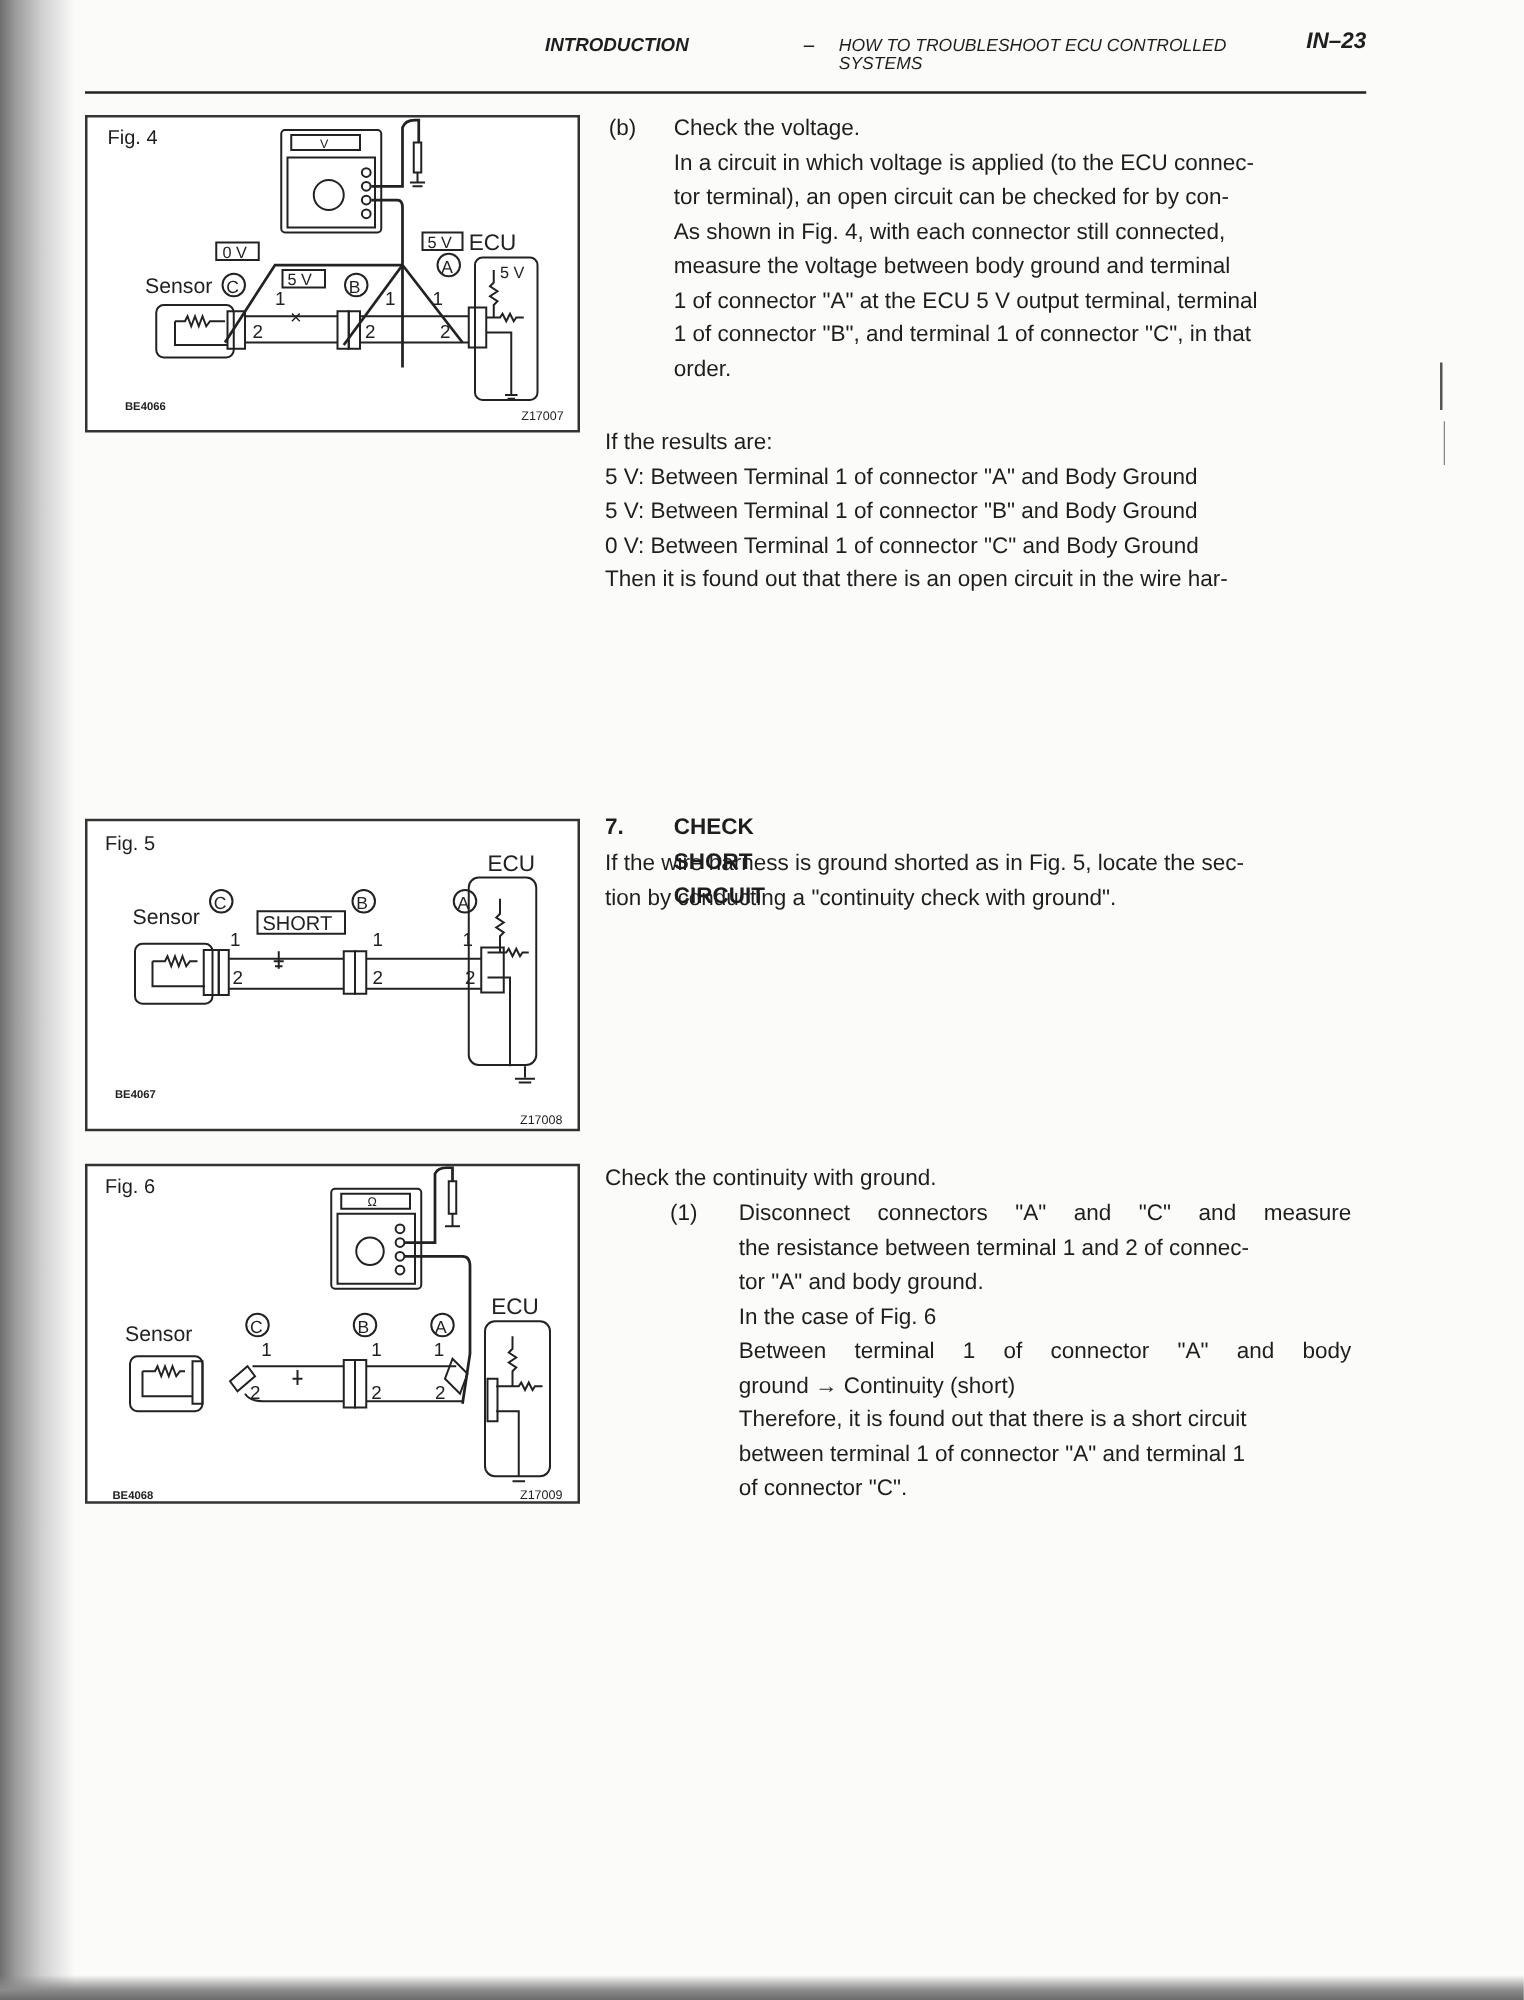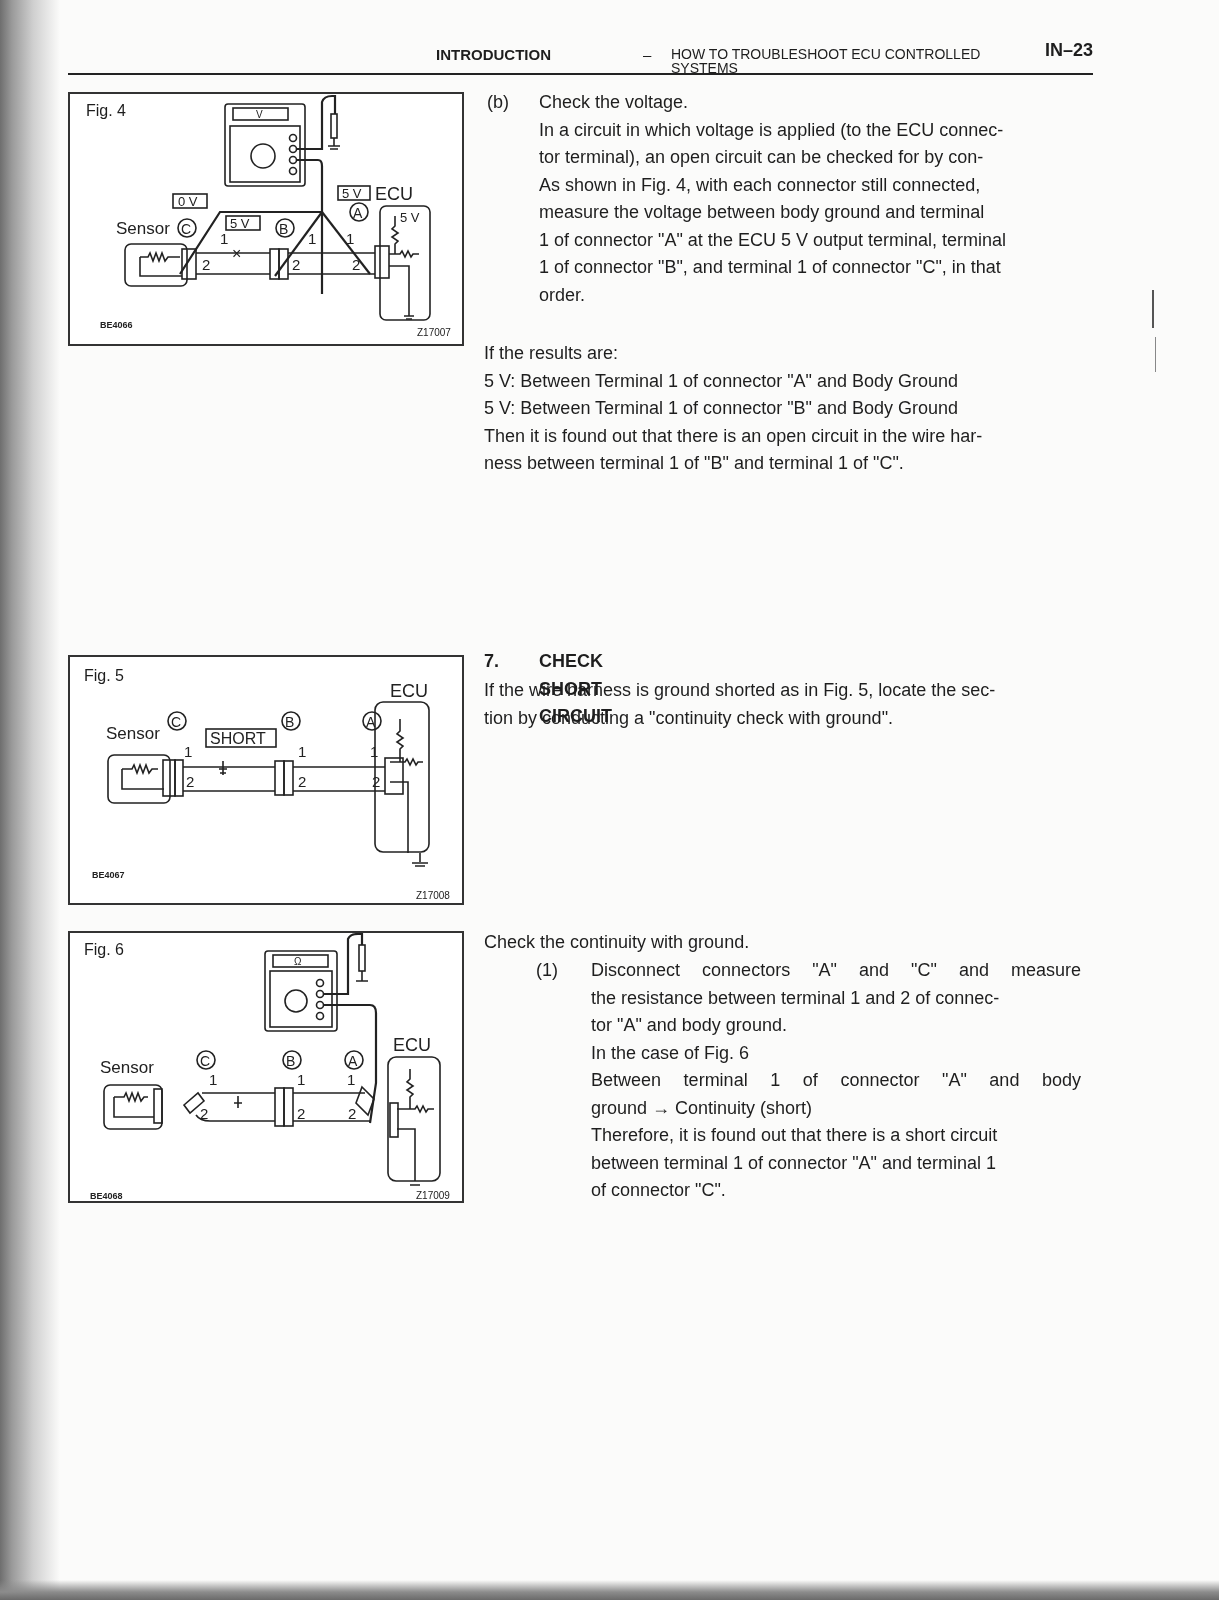--- a/index.html
+++ b/index.html
@@ -11,21 +11,21 @@
   .binding-shadow {
     position:absolute; left:0; top:0; width:60px; height:1600px;
     background:linear-gradient(to right,#6e6e6e 0%,#9a9a9a 20%,#cfcfcf 55%,rgba(251,251,250,0) 100%);
   }
   .bottom-shadow {
     position:absolute; left:0; bottom:0; width:1219px; height:20px;
     background:linear-gradient(to bottom,rgba(251,251,250,0) 0%,#8c8c8c 60%,#6a6a6a 100%);
   }
   .right-edge-mark { position:absolute; width:2px; background:#555; }
 
-  .header { position:absolute; left:68px; top:42px; width:1025px; height:40px; }
+  .header { position:absolute; left:68px; top:24px; width:1025px; height:40px;font-style:italic; }
   .header .section { position:absolute; left:368px; top:4px; font-weight:bold; font-size:15px; }
   .header .dash { position:absolute; left:575px; top:4px; font-size:15px; }
   .header .subtitle { position:absolute; left:603px; top:5px; font-size:14px; line-height:14px; width:380px; }
   .header .pagenum { position:absolute; right:0; top:-2px; font-weight:bold; font-size:18px;text-align:right; }
   .header-rule { position:absolute; left:68px; top:73px; width:1025px; height:2px; background:#222; }
 
   .figure { position:absolute; border:2px solid #333; background:#fff; }
   .fig-label { position:absolute; left:16px; top:8px; font-size:16px; }
   .figure svg { position:absolute; left:0; top:0; }
   .svg-text { font-family:"Liberation Sans", sans-serif; }
@@ -205,22 +205,22 @@
   <p class="para">measure the voltage between body ground and terminal</p>
   <p class="para">1 of connector "A" at the ECU 5 V output terminal, terminal</p>
   <p class="para">1 of connector "B", and terminal 1 of connector "C", in that</p>
   <p class="para">order.</p>
 </div>
 
 <div class="text-col" style="left:484px;top:340px;width:600px;">
   <p class="para">If the results are:</p>
   <p class="para">5 V: Between Terminal 1 of connector "A" and Body Ground</p>
   <p class="para">5 V: Between Terminal 1 of connector "B" and Body Ground</p>
+  <p class="para">0 V: Between Terminal 1 of connector "C" and Body Ground</p>
   <p class="para">Then it is found out that there is an open circuit in the wire har-</p>
-  <p class="para">ness between terminal 1 of "B" and terminal 1 of "C".</p>
 </div>
 
 <div class="text-col bold" style="left:484px;top:648px;">
   <span>7.</span>
   <span style="position:absolute;left:55px;">CHECK SHORT CIRCUIT</span>
 </div>
 <div class="text-col" style="left:484px;top:677px;width:600px;">
   <p class="para">If the wire harness is ground shorted as in Fig. 5, locate the sec-</p>
   <p class="para">tion by conducting a "continuity check with ground".</p>
 </div>

